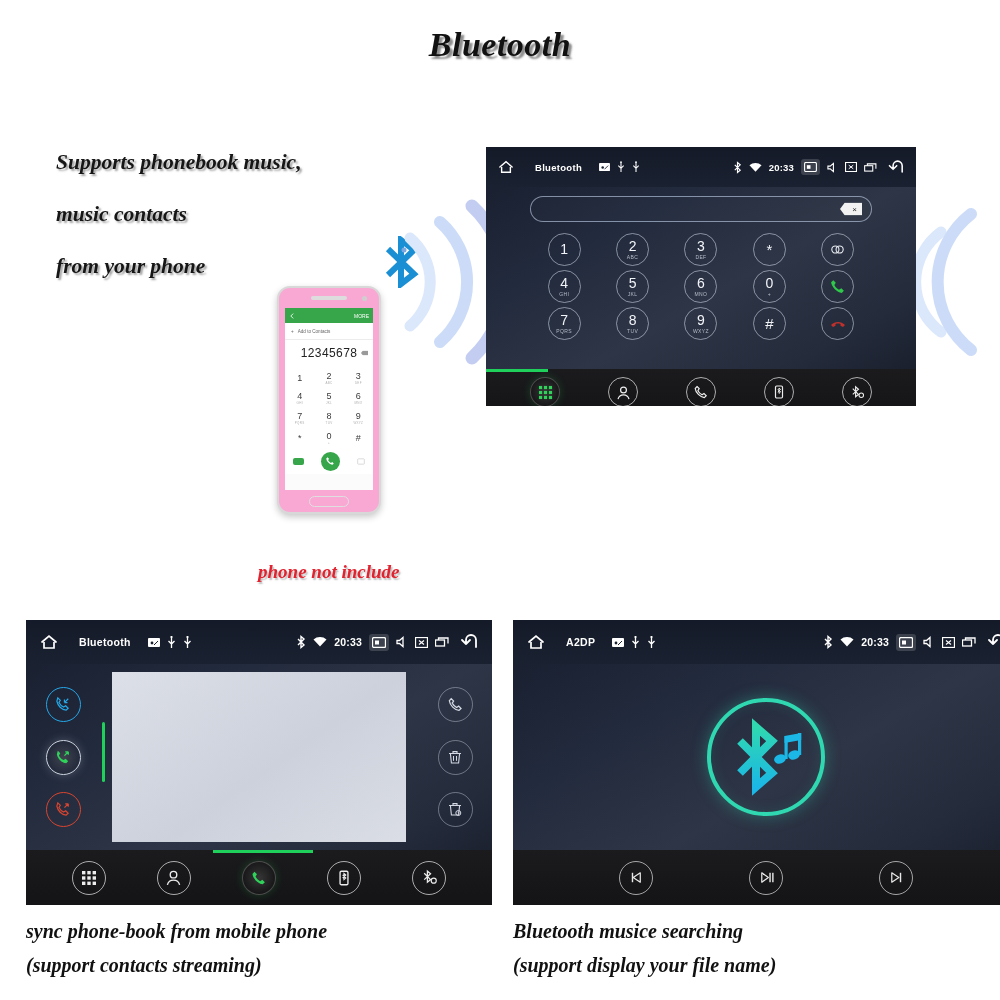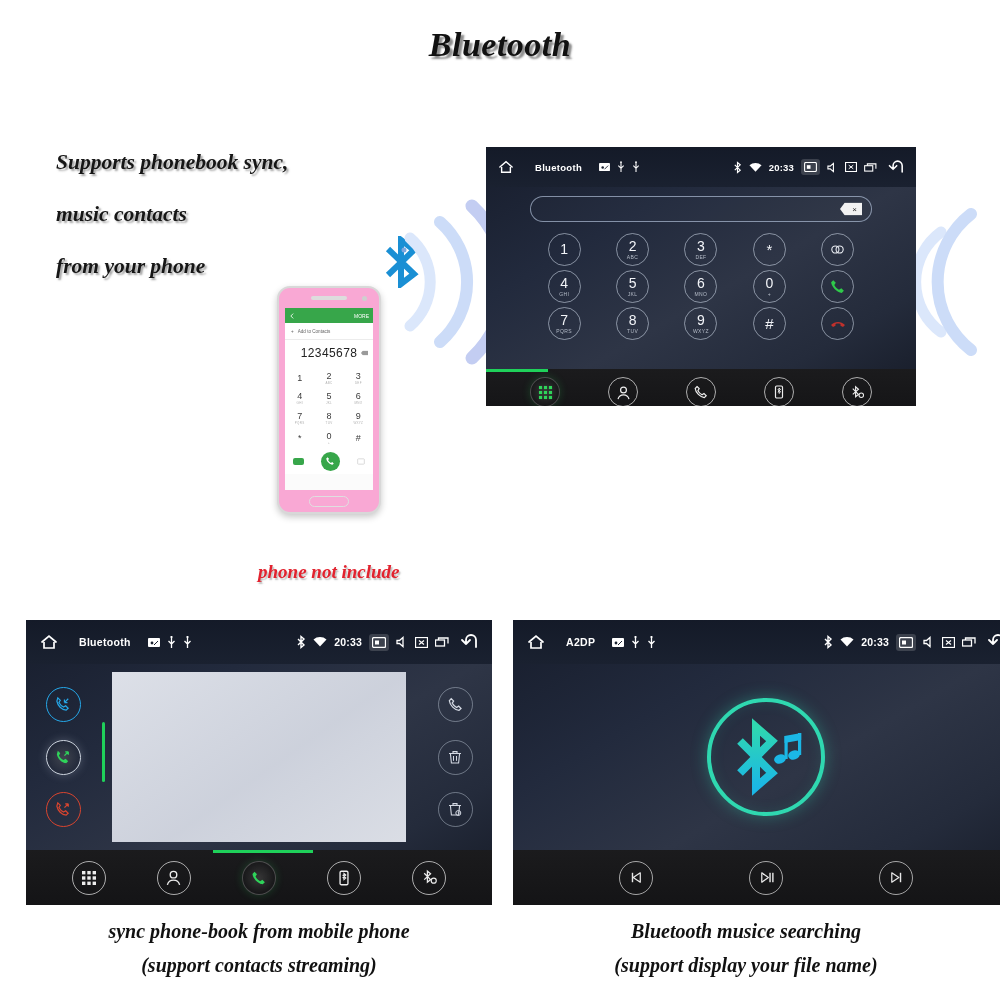--- a/index.html
+++ b/index.html
@@ -267,34 +267,34 @@
     display: flex; align-items: center; justify-content: center;
     color: #e8e8e8;
   }
 
   
   .caption {
     position: absolute;
     font-family: "Liberation Serif", serif;
     font-weight: bold; font-style: italic;
     font-size: 20px; color: #111; line-height: 34px;
-    text-align: center;
+    text-align: left;
   }
   .caption.c-left  { left: 26px;  top: 914px; width: 466px; }
   .caption.c-right { left: 513px; top: 914px; width: 466px; }
 </style>
 </head>
 <body>
 
 <div class="page">
 
   <div class="title">Bluetooth</div>
 
   <div class="feature-text">
-    <div class="line">Supports phonebook sync,</div>
+    <div class="line">Supports phonebook music,</div>
     <div class="line">music contacts</div>
     <div class="line">from your phone</div>
   </div>
 
   <svg class="bt-logo-small" viewBox="0 0 46 52">
     <path d="M10 13 L36 38 L23 48 L23 4 L36 14 L10 39" fill="none" stroke="#1a8fd4" stroke-width="6" stroke-linejoin="miter"></path>
   </svg>
   <svg class="waves-left" viewBox="0 0 120 180">
     <g fill="none" stroke-linecap="round">
       <path d="M18 46 A 58 58 0 0 1 18 134" stroke="#dbe7fb" stroke-width="11"></path>

